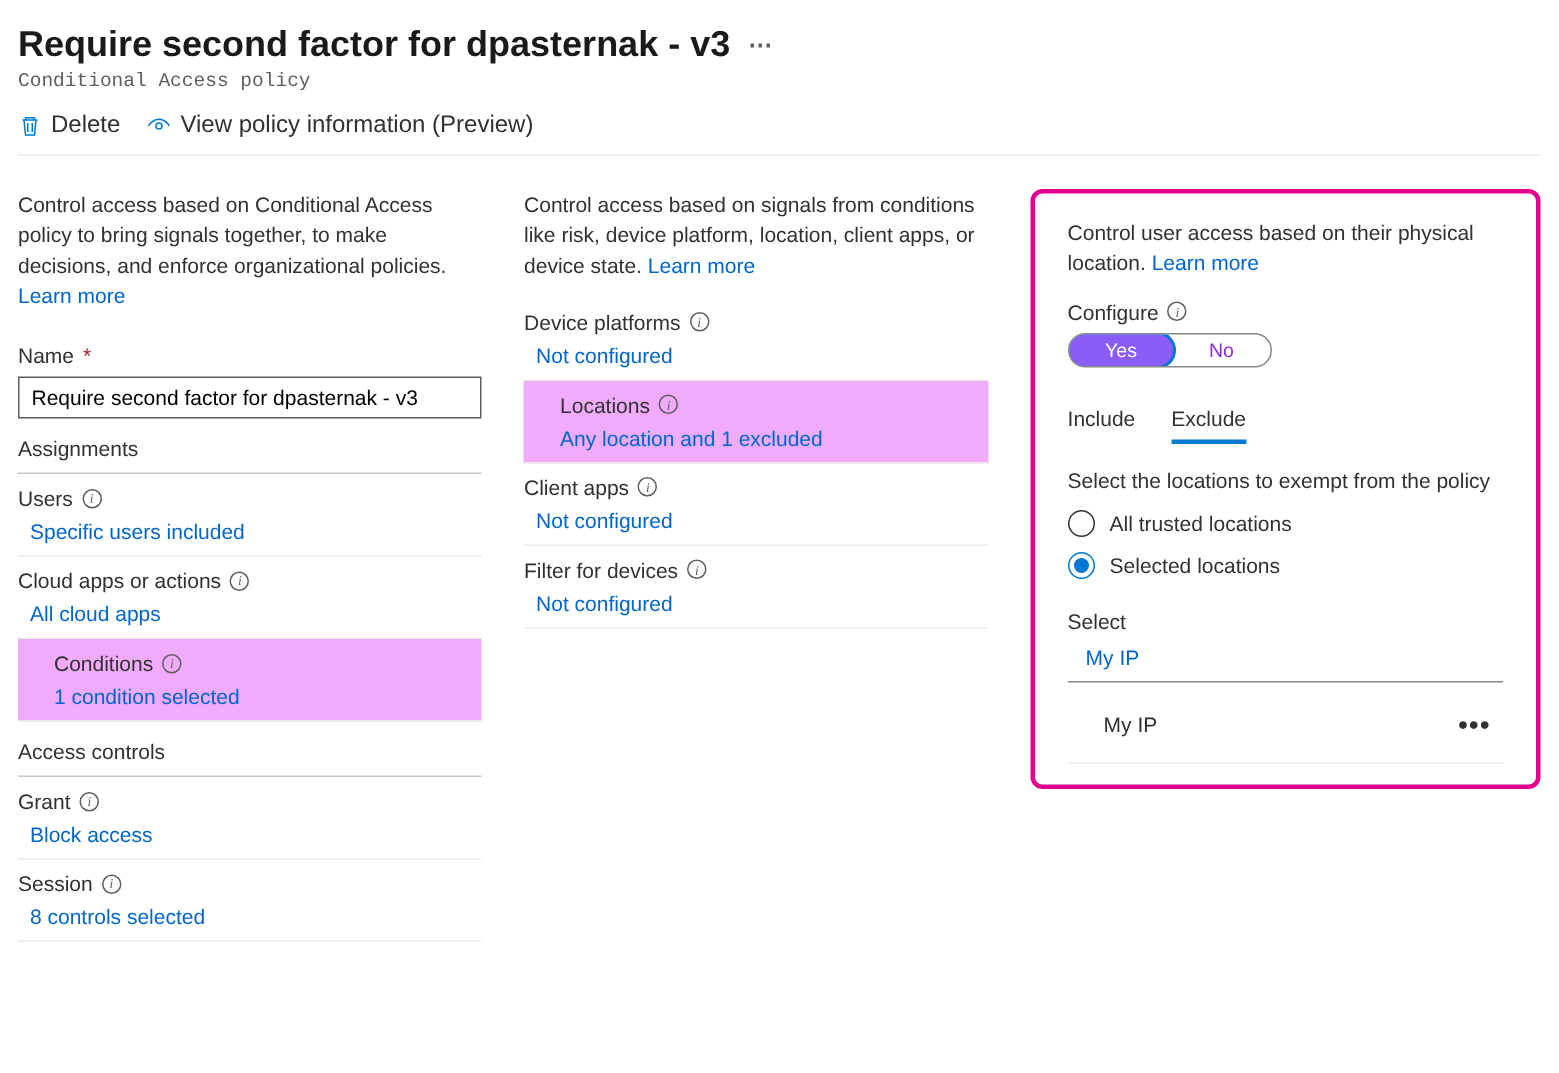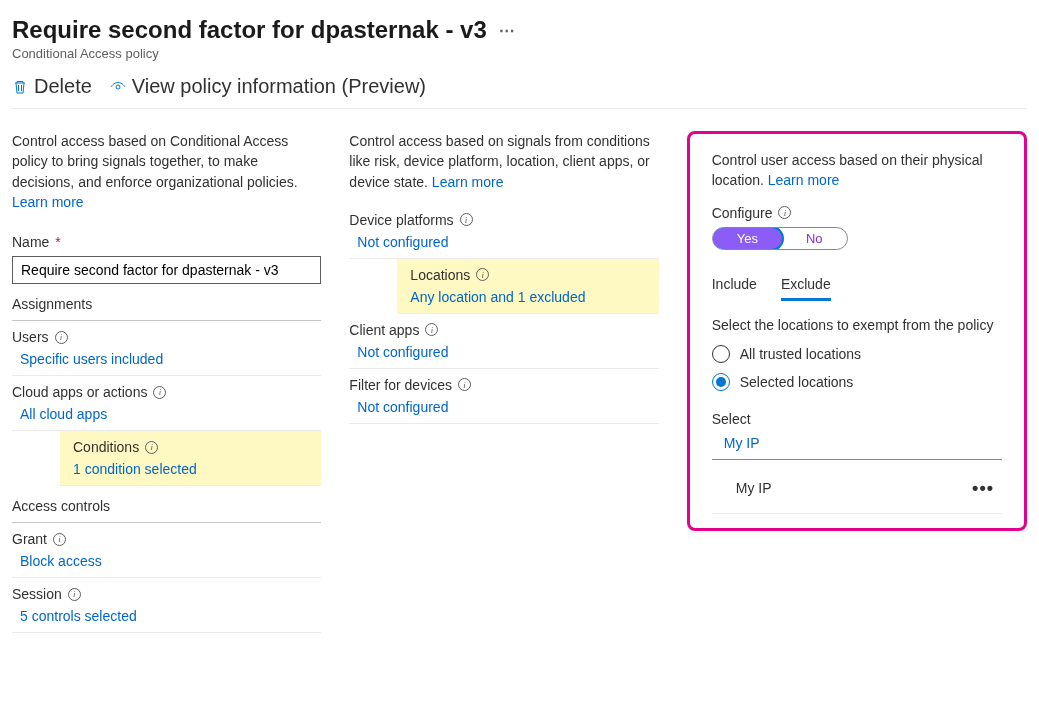--- a/index.html
+++ b/index.html
@@ -24,36 +24,37 @@
     }
     .more-dots {
       font-size: 16px;
       color: #605e5c;
       letter-spacing: 2px;
     }
     .subtitle {
       font-size: 13px;
       color: #605e5c;
       margin-top: 2px;
+      font-family: Liberation Mono, monospace;
     }
     .action-bar {
       display: flex;
       align-items: center;
       gap: 18px;
       margin-top: 14px;
       padding-bottom: 10px;
       border-bottom: 1px solid #edebe9;
     }
     .action-link {
       display: flex;
       align-items: center;
       gap: 6px;
       color: #323130;
       cursor: pointer;
-      font-size: 20px;
+      font-size: 16px;
     }
     .action-link svg { width: 16px; height: 16px; }
     .columns {
       display: flex;
       gap: 28px;
       margin-top: 22px;
     }
     .col {
       flex: 1;
       min-width: 0;
@@ -91,23 +92,22 @@
       font-size: 14px;
       margin-top: 12px;
       padding-bottom: 8px;
       border-bottom: 1px solid #c8c6c4;
     }
     .row-item {
       padding: 8px 4px 8px 0;
       border-bottom: 1px solid #edebe9;
     }
     .row-item.selected {
-      background: #fef9c3;
-      padding-left: 13px;
-      margin-left: 48px;
+      background: #f0abfc;
+      padding-left: 24px;
     }
     .row-title {
       display: flex;
       align-items: center;
       gap: 6px;
       font-size: 14px;
     }
     .row-value {
       color: #0066cc;
       font-size: 14px;
@@ -314,21 +314,21 @@
           <span class="info-icon">i</span>
         </div>
       <div class="row-value">Block access</div>
     </div>
 
     <div class="row-item">
       <div class="row-title">
           <span>Session</span>
           <span class="info-icon">i</span>
         </div>
-      <div class="row-value">5 controls selected</div>
+      <div class="row-value">8 controls selected</div>
     </div>
   </div>
 
   <div class="col col-2">
     <div class="intro-text">
       <span>Control access based on signals from conditions like risk, device platform, location, client apps, or device state. </span><span class="learn-more">Learn more</span>
     </div>
 
     <div class="row-item" style="margin-top:12px">
       <div class="row-title">

